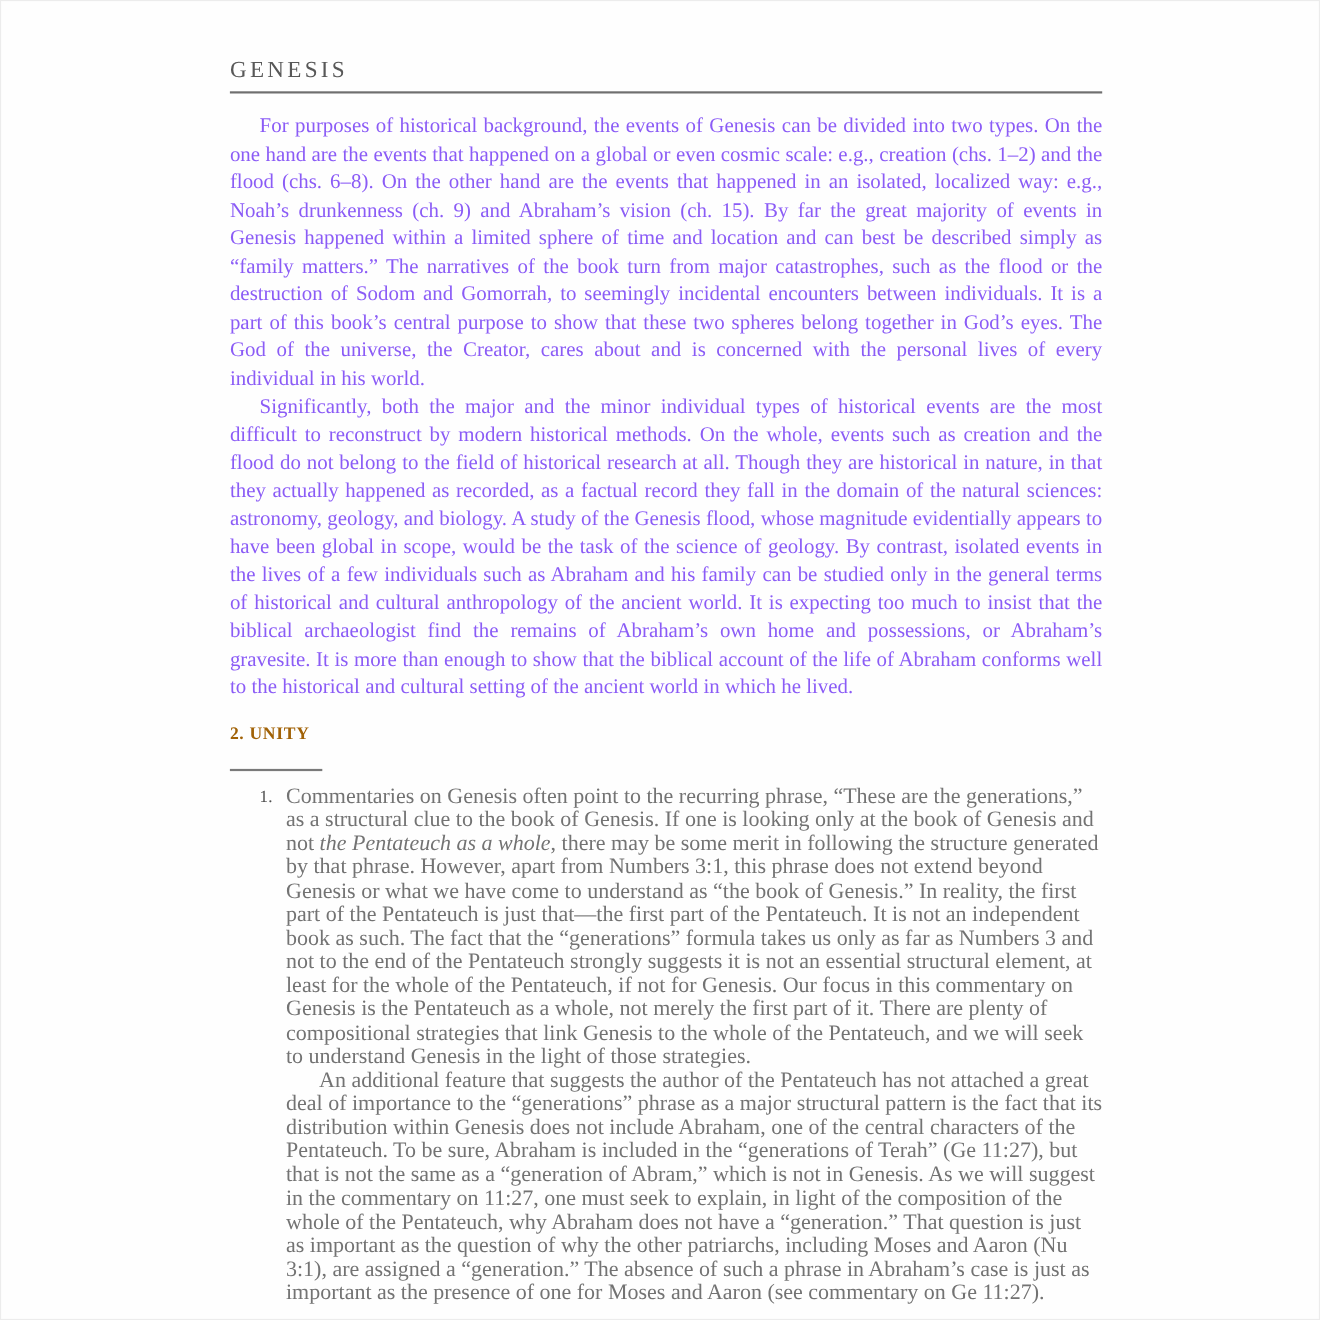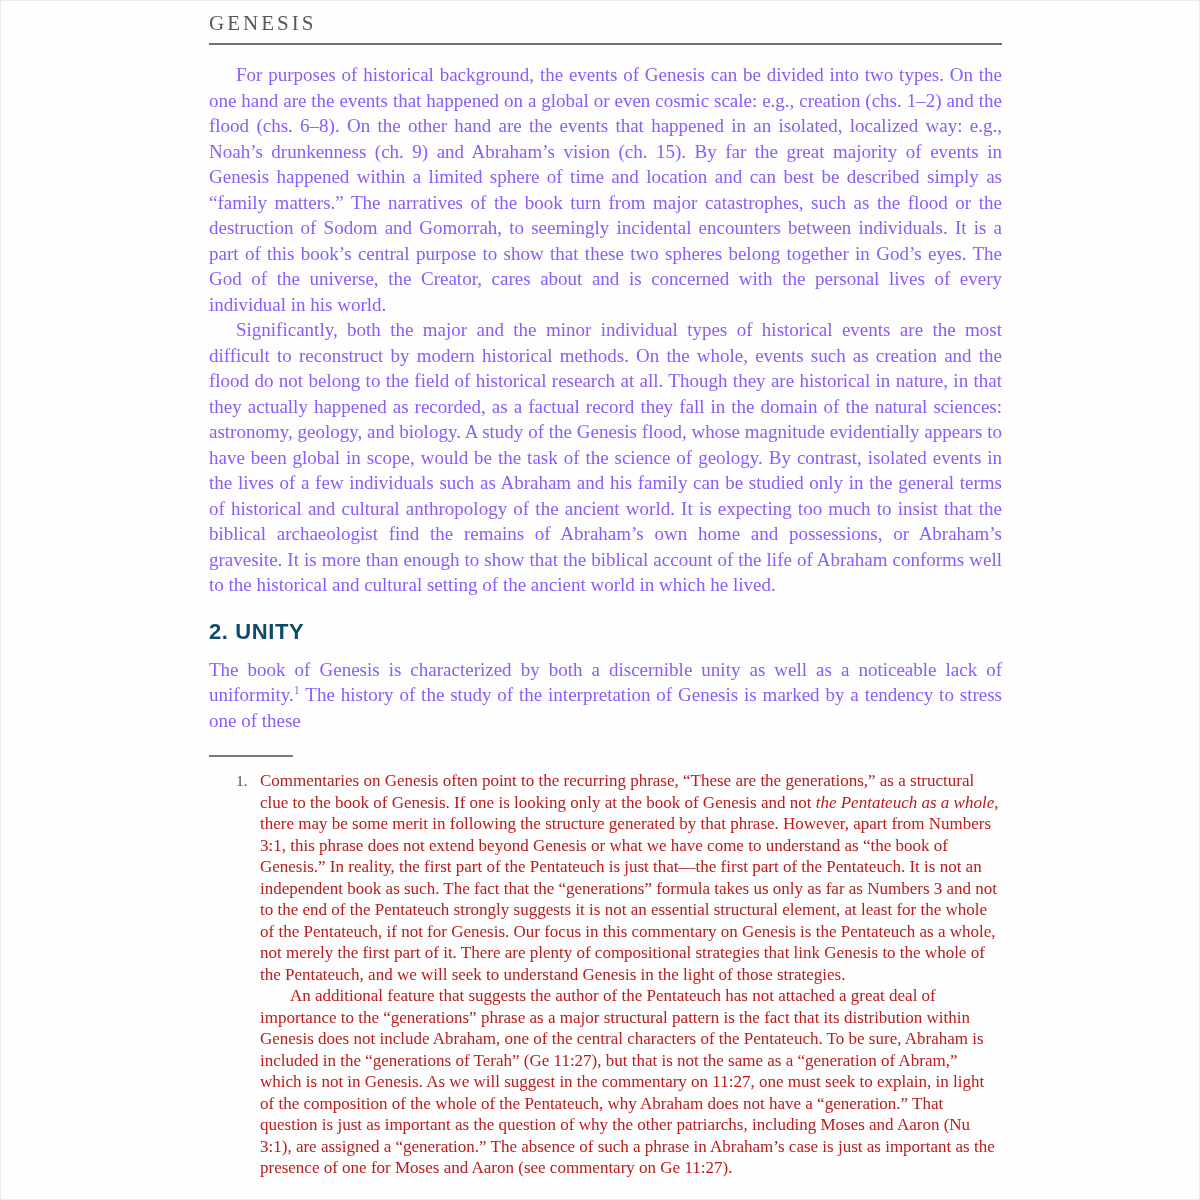--- a/index.html
+++ b/index.html
@@ -16,21 +16,22 @@
   .page {
     position: relative;
     box-sizing: border-box;
     width: 1200px;
     height: 1200px;
     background: #fefefe;
     border: 1px solid #ececec;
     overflow: hidden;
   }
   .content {
-    margin: 10px 197px 0 208px; 
+    margin: 0 197px 0 208px; 
+    padding-top: 50px;
   }
   
   .running-head {
     font-size: 21px;
     letter-spacing: 3px;
     color: #585858;
     font-weight: 400;
   }
   .head-rule {
     height: 2px;
@@ -42,25 +43,25 @@
   .body-para {
     margin: 0;
     font-size: 19px;
     line-height: 25.5px;
     text-align: justify;
     color: #8b5cf6;
   }
   .indent { text-indent: 27px; }
   h2.section-heading {
     margin: 21px 0 12px 0;
-    font-size: 22px;
+    font-size: 16px;
     font-weight: 700;
     letter-spacing: 0.6px;
-    color: #0c4a6e;
-    font-family: Liberation Sans, sans-serif;
+    color: #a16207;
+    font-family: Liberation Serif, serif;
   }
   sup.fn-ref {
     font-size: 12px;
     line-height: 0;
     vertical-align: super;
   }
   
   .footnotes { margin-top: 22px; }
   .fn-rule {
     width: 84px;
@@ -76,24 +77,24 @@
   .fn-marker {
     flex: 0 0 auto;
     width: 24px;
     font-size: 15.5px;
     line-height: 21.5px;
     color: #4f4f4f;
   }
   .fn-text { flex: 1 1 auto; }
   .fn-para {
     margin: 0;
-    font-size: 17px;
+    font-size: 20px;
     line-height: 21.5px;
     text-align: left;
-    color: #b91c1c;
+    color: #737373;
   }
   .fn-indent { text-indent: 30px; }
   em.italic-phrase { font-style: italic; }
 </style>
 </head>
 <body>
 
 <div class="page">
   <div class="content">
 
@@ -101,21 +102,20 @@
       <div class="running-head">GENESIS</div>
       <div class="head-rule"></div>
     </header>
 
     <main>
       <p class="body-para indent">For purposes of historical background, the events of Genesis can be divided into two types. On the one hand are the events that happened on a global or even cosmic scale: e.g., creation (chs. 1–2) and the flood (chs. 6–8). On the other hand are the events that happened in an isolated, localized way: e.g., Noah’s drunkenness (ch. 9) and Abraham’s vision (ch. 15). By far the great majority of events in Genesis happened within a limited sphere of time and location and can best be described simply as “family matters.” The narratives of the book turn from major catastrophes, such as the flood or the destruction of Sodom and Gomorrah, to seemingly incidental encounters between individuals. It is a part of this book’s central purpose to show that these two spheres belong together in God’s eyes. The God of the universe, the Creator, cares about and is concerned with the personal lives of every individual in his world.</p>
       <p class="body-para indent">Significantly, both the major and the minor individual types of historical events are the most difficult to reconstruct by modern historical methods. On the whole, events such as creation and the flood do not belong to the field of historical research at all. Though they are historical in nature, in that they actually happened as recorded, as a factual record they fall in the domain of the natural sciences: astronomy, geology, and biology. A study of the Genesis flood, whose magnitude evidentially appears to have been global in scope, would be the task of the science of geology. By contrast, isolated events in the lives of a few individuals such as Abraham and his family can be studied only in the general terms of historical and cultural anthropology of the ancient world. It is expecting too much to insist that the biblical archaeologist find the remains of Abraham’s own home and possessions, or Abraham’s gravesite. It is more than enough to show that the biblical account of the life of Abraham conforms well to the historical and cultural setting of the ancient world in which he lived.</p>
 
       <h2 class="section-heading">2. UNITY</h2>
 
-      <p class="body-para"><span>The book of Genesis is characterized by both a discernible unity as well as a noticeable lack of uniformity.</span><sup class="fn-ref">1</sup><span> The history of the study of the interpretation of Genesis is marked by a tendency to stress one of these</span></p>
     </main>
 
     <section class="footnotes">
       <div class="fn-rule"></div>
 
       <div class="footnote">
         <span class="fn-marker">1.</span>
         <div class="fn-text">
           <p class="fn-para"><span>Commentaries on Genesis often point to the recurring phrase, “These are the generations,” as a structural clue to the book of Genesis. If one is looking only at the book of Genesis and not </span><em class="italic-phrase">the Pentateuch as a whole</em><span>, there may be some merit in following the structure generated by that phrase. However, apart from Numbers 3:1, this phrase does not extend beyond Genesis or what we have come to understand as “the book of Genesis.” In reality, the first part of the Pentateuch is just that—the first part of the Pentateuch. It is not an independent book as such. The fact that the “generations” formula takes us only as far as Numbers 3 and not to the end of the Pentateuch strongly suggests it is not an essential structural element, at least for the whole of the Pentateuch, if not for Genesis. Our focus in this commentary on Genesis is the Pentateuch as a whole, not merely the first part of it. There are plenty of compositional strategies that link Genesis to the whole of the Pentateuch, and we will seek to understand Genesis in the light of those strategies.</span></p>
           <p class="fn-para fn-indent">An additional feature that suggests the author of the Pentateuch has not attached a great deal of importance to the “generations” phrase as a major structural pattern is the fact that its distribution within Genesis does not include Abraham, one of the central characters of the Pentateuch. To be sure, Abraham is included in the “generations of Terah” (Ge 11:27), but that is not the same as a “generation of Abram,” which is not in Genesis. As we will suggest in the commentary on 11:27, one must seek to explain, in light of the composition of the whole of the Pentateuch, why Abraham does not have a “generation.” That question is just as important as the question of why the other patriarchs, including Moses and Aaron (Nu 3:1), are assigned a “generation.” The absence of such a phrase in Abraham’s case is just as important as the presence of one for Moses and Aaron (see commentary on Ge 11:27).</p>

